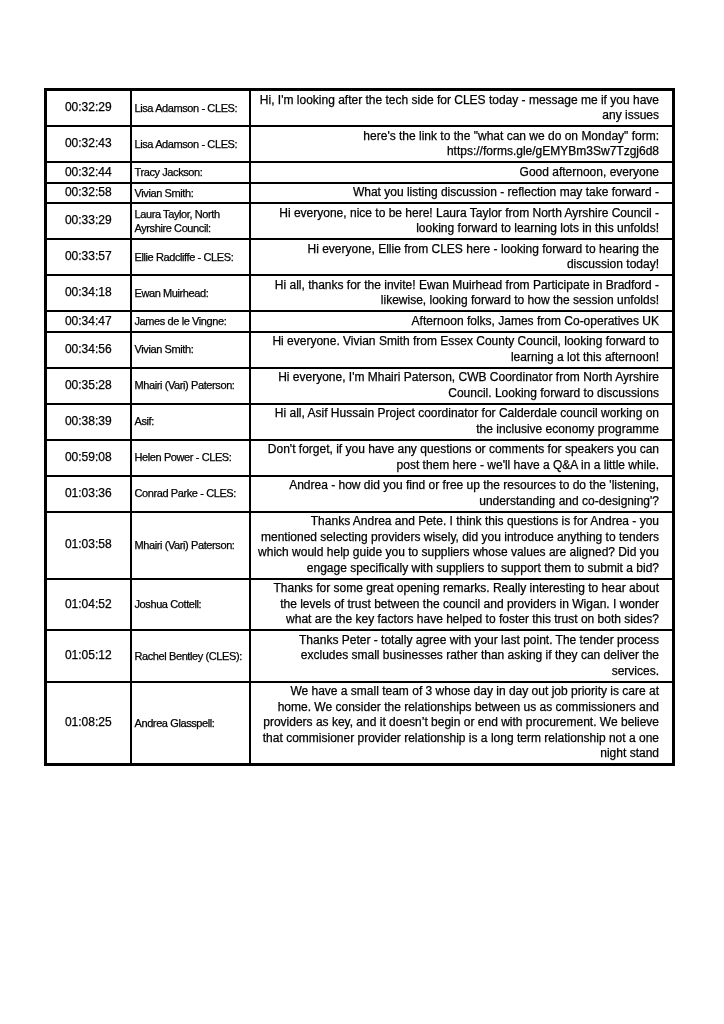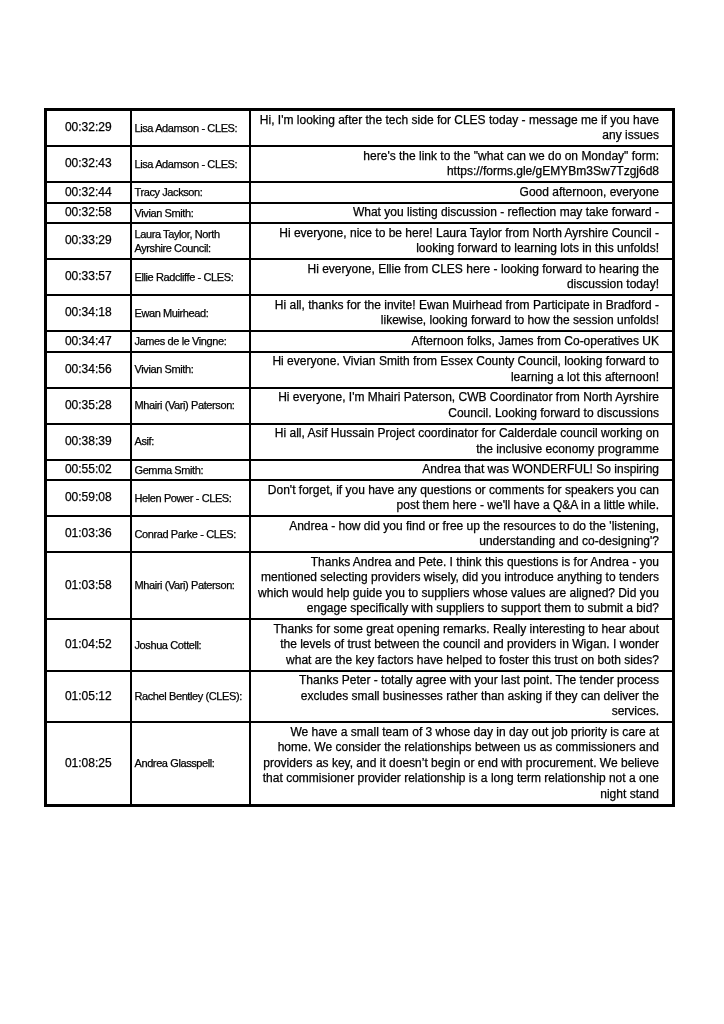--- a/index.html
+++ b/index.html
@@ -11,21 +11,20 @@
     font-family: "Liberation Sans", "DejaVu Sans", sans-serif;
     color: #000000;
   }
   .page {
     position: absolute;
     left: 0; top: 0;
     width: 724px;
     height: 900px;
     background: #ffffff;
     overflow: hidden;
-    margin-top: 20px;
   }
   table.transcript {
     position: absolute;
     left: 44px;
     top: 88px;
     width: 628px;
     border-collapse: collapse;
     table-layout: fixed;
     border: 3px solid #000000;
   }
@@ -116,25 +115,20 @@
           <td class="td-time">00:35:28</td>
           <td class="td-name">Mhairi (Vari) Paterson:</td>
           <td class="td-msg">Hi everyone, I'm Mhairi Paterson, CWB Coordinator from North Ayrshire Council. Looking forward to discussions</td>
         </tr>
         <tr>
           <td class="td-time">00:38:39</td>
           <td class="td-name">Asif:</td>
           <td class="td-msg">Hi all, Asif Hussain Project coordinator for Calderdale council working on the inclusive economy programme</td>
         </tr>
         <tr>
-          <td class="td-time">00:55:02</td>
-          <td class="td-name">Gemma Smith:</td>
-          <td class="td-msg">Andrea that was WONDERFUL! So inspiring</td>
-        </tr>
-        <tr>
           <td class="td-time">00:59:08</td>
           <td class="td-name">Helen Power - CLES:</td>
           <td class="td-msg">Don't forget, if you have any questions or comments for speakers you can post them here - we'll have a Q&amp;A in a little while.</td>
         </tr>
         <tr>
           <td class="td-time">01:03:36</td>
           <td class="td-name">Conrad Parke - CLES:</td>
           <td class="td-msg">Andrea - how did you find or free up the resources to do the 'listening, understanding and co-designing'?</td>
         </tr>
         <tr>

